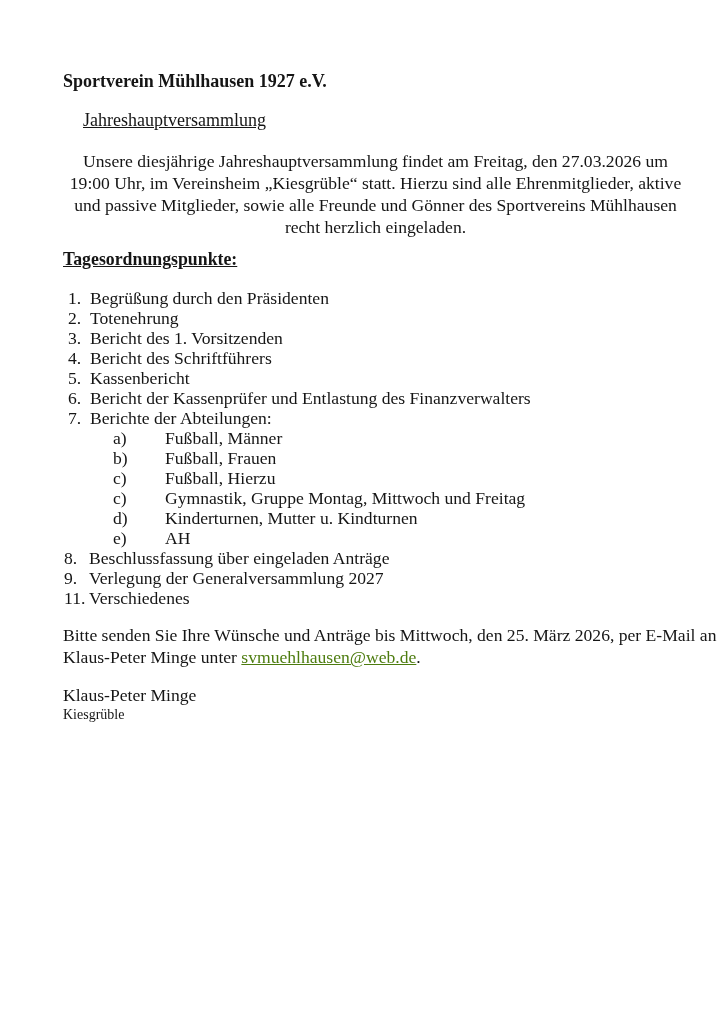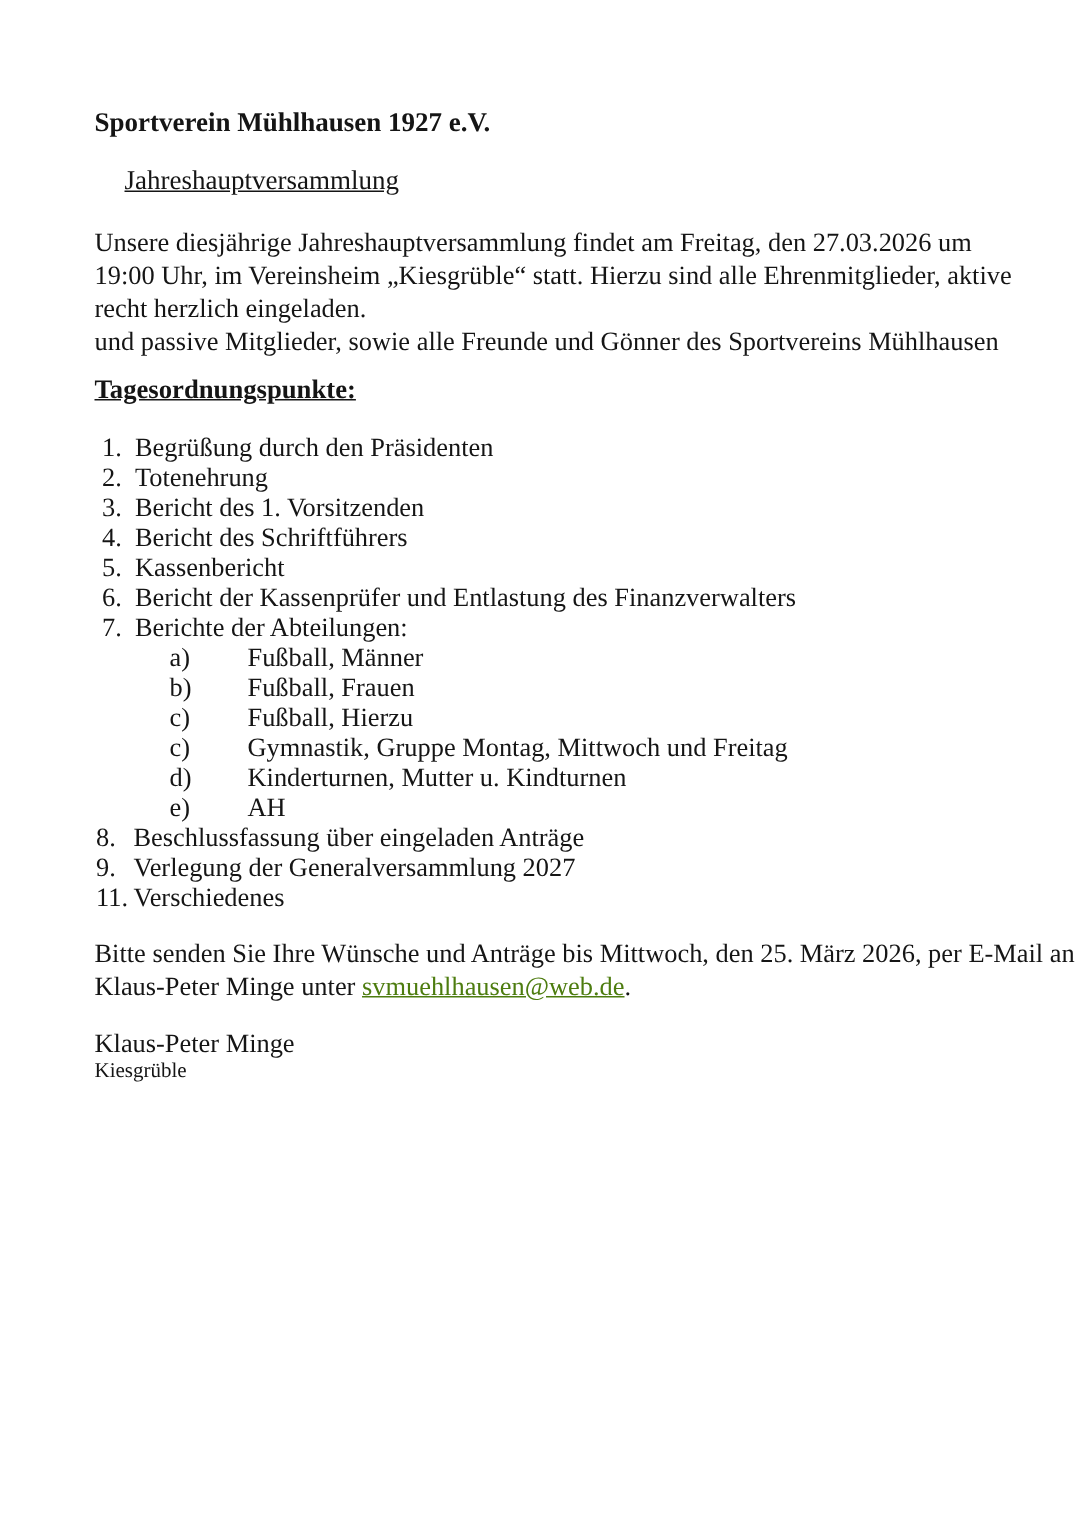--- a/index.html
+++ b/index.html
@@ -36,20 +36,21 @@
     text-align: left;
     font-size: 18px;
     font-weight: normal;
     line-height: 22px;
   }
   .doc-title span { text-decoration: underline; }
   .intro {
     margin-top: 19px;
     font-size: 17.6px;
     line-height: 22px;
+    text-align: center;
   }
   .intro .line { white-space: nowrap; }
   .agenda-heading {
     margin-top: 10px;
     font-size: 17.8px;
     font-weight: bold;
     line-height: 22px;
   }
   .agenda-heading span { text-decoration: underline; text-align: right; }
   .agenda-list {
@@ -96,22 +97,22 @@
 
     <div class="club-name">Sportverein Mühlhausen 1927 e.V.</div>
 
     <div class="doc-title">
       <span>Jahreshauptversammlung</span>
     </div>
 
     <div class="intro">
       <div class="line">Unsere diesjährige Jahreshauptversammlung findet am Freitag, den 27.03.2026 um</div>
       <div class="line">19:00 Uhr, im Vereinsheim „Kiesgrüble“ statt. Hierzu sind alle Ehrenmitglieder, aktive</div>
+      <div class="line">und passive Mitglieder, sowie alle Freunde und Gönner des Sportvereins Mühlhausen</div>
       <div class="line">recht herzlich eingeladen.</div>
-      <div class="line">und passive Mitglieder, sowie alle Freunde und Gönner des Sportvereins Mühlhausen</div>
     </div>
 
     <div class="agenda-heading">
       <span>Tagesordnungspunkte:</span>
     </div>
 
     <div class="agenda-list">
 
       <div class="row main">
         <span class="num">1.</span>

